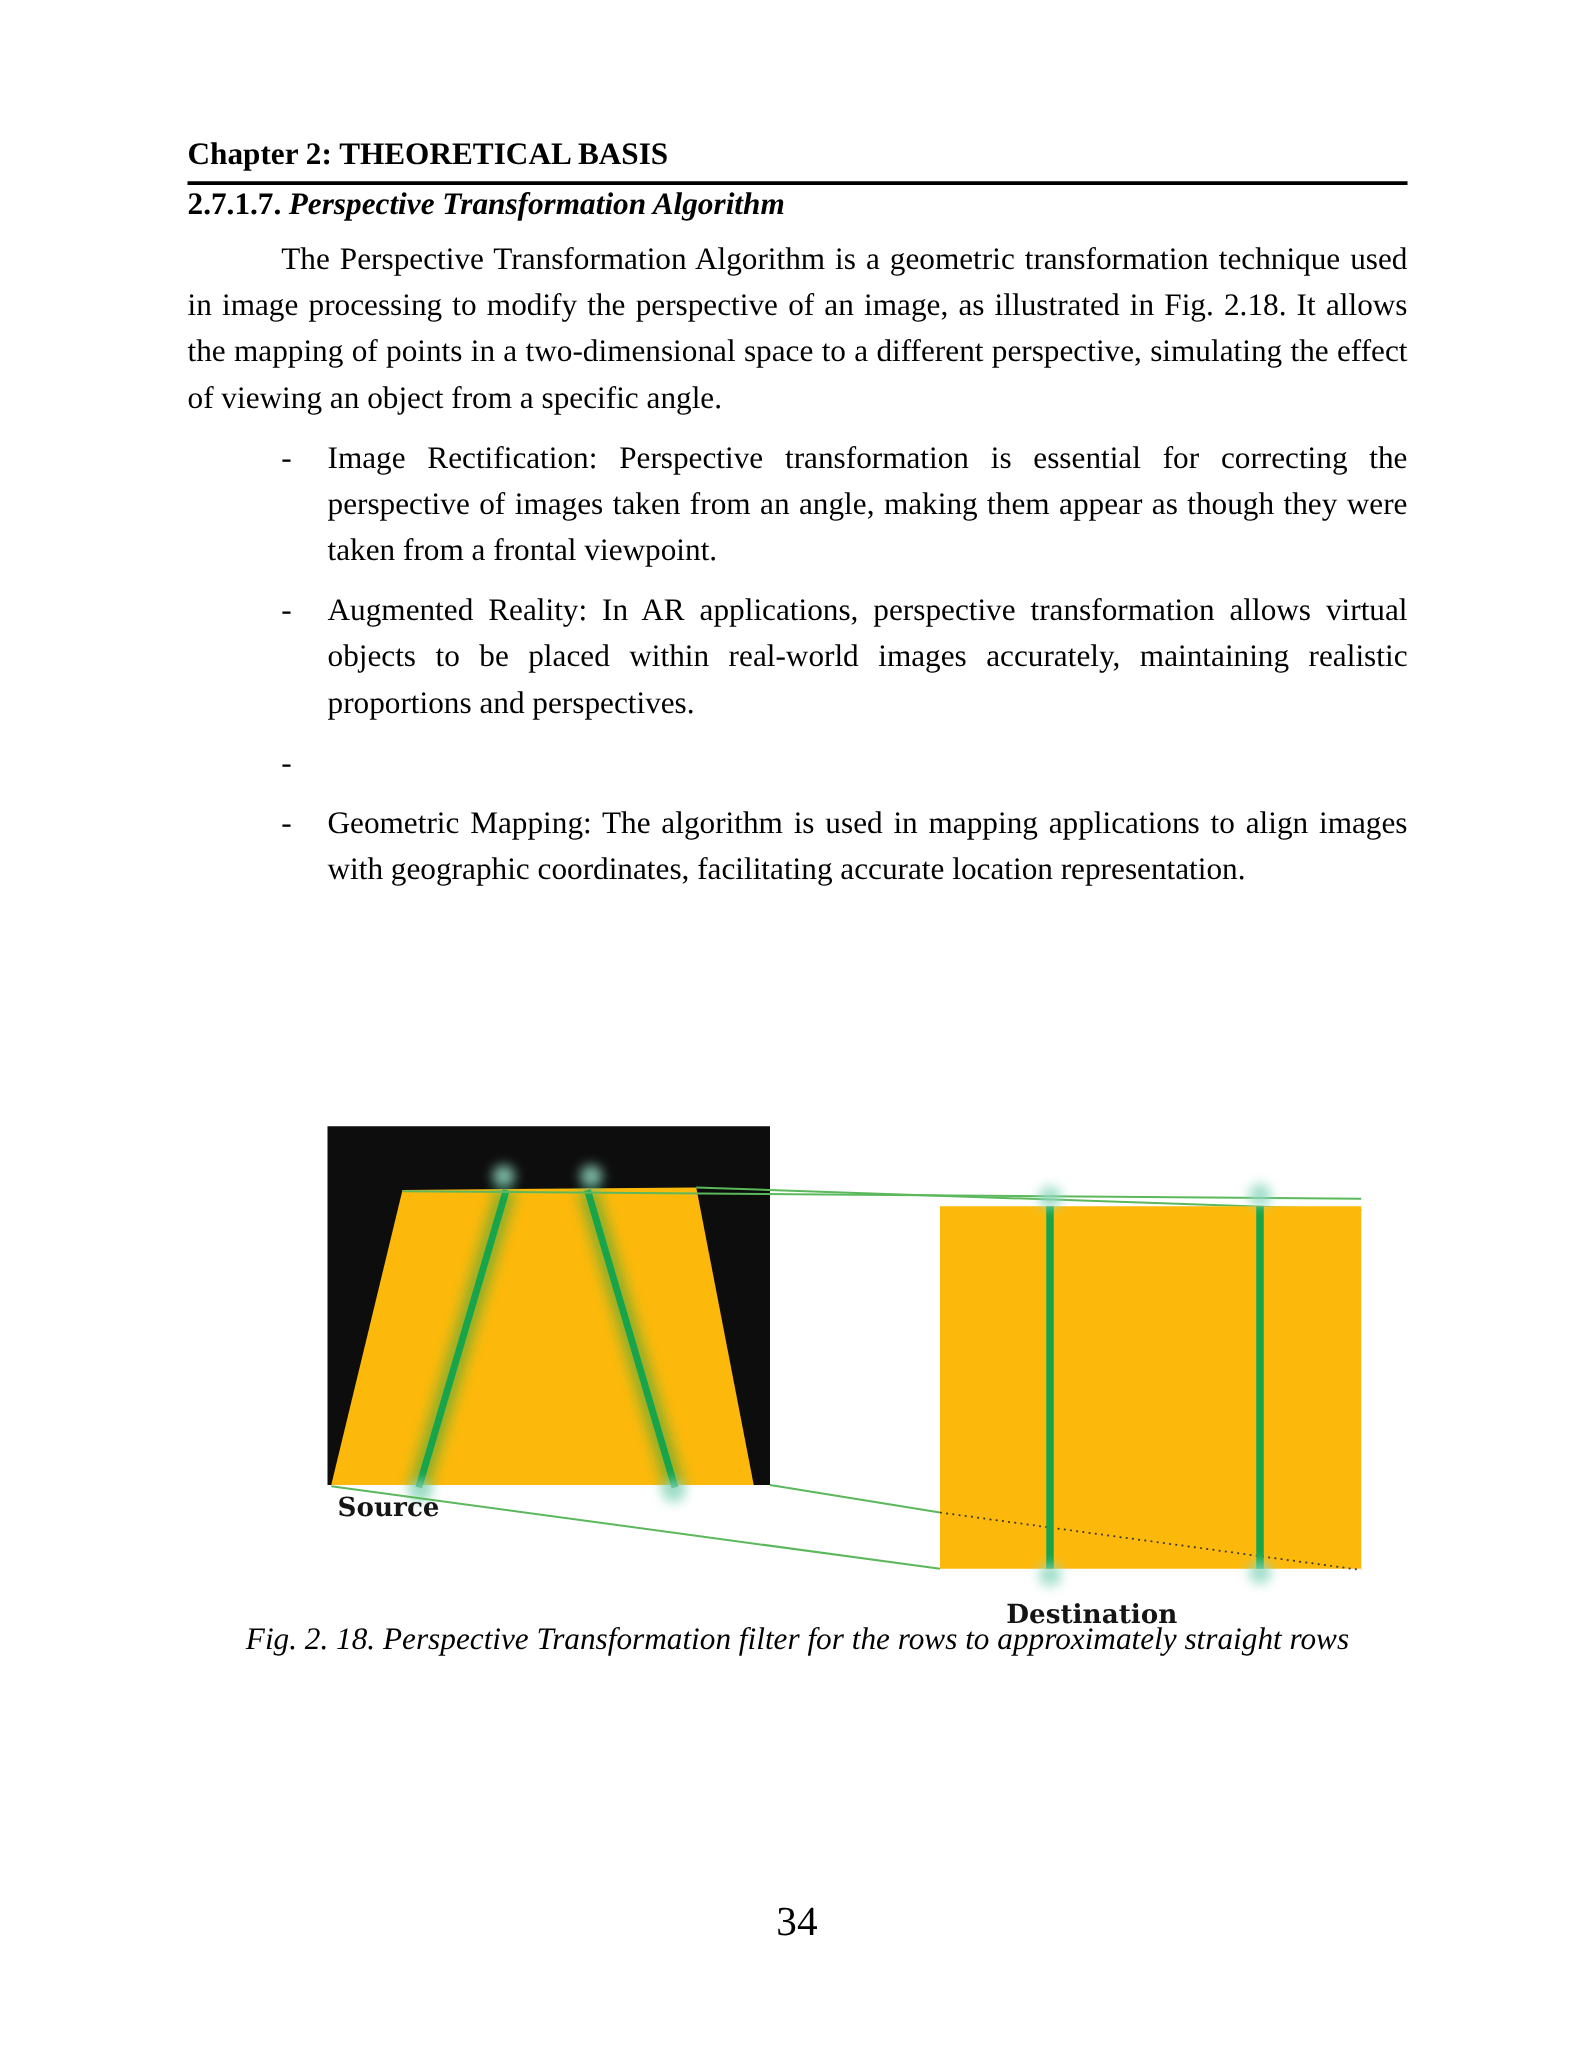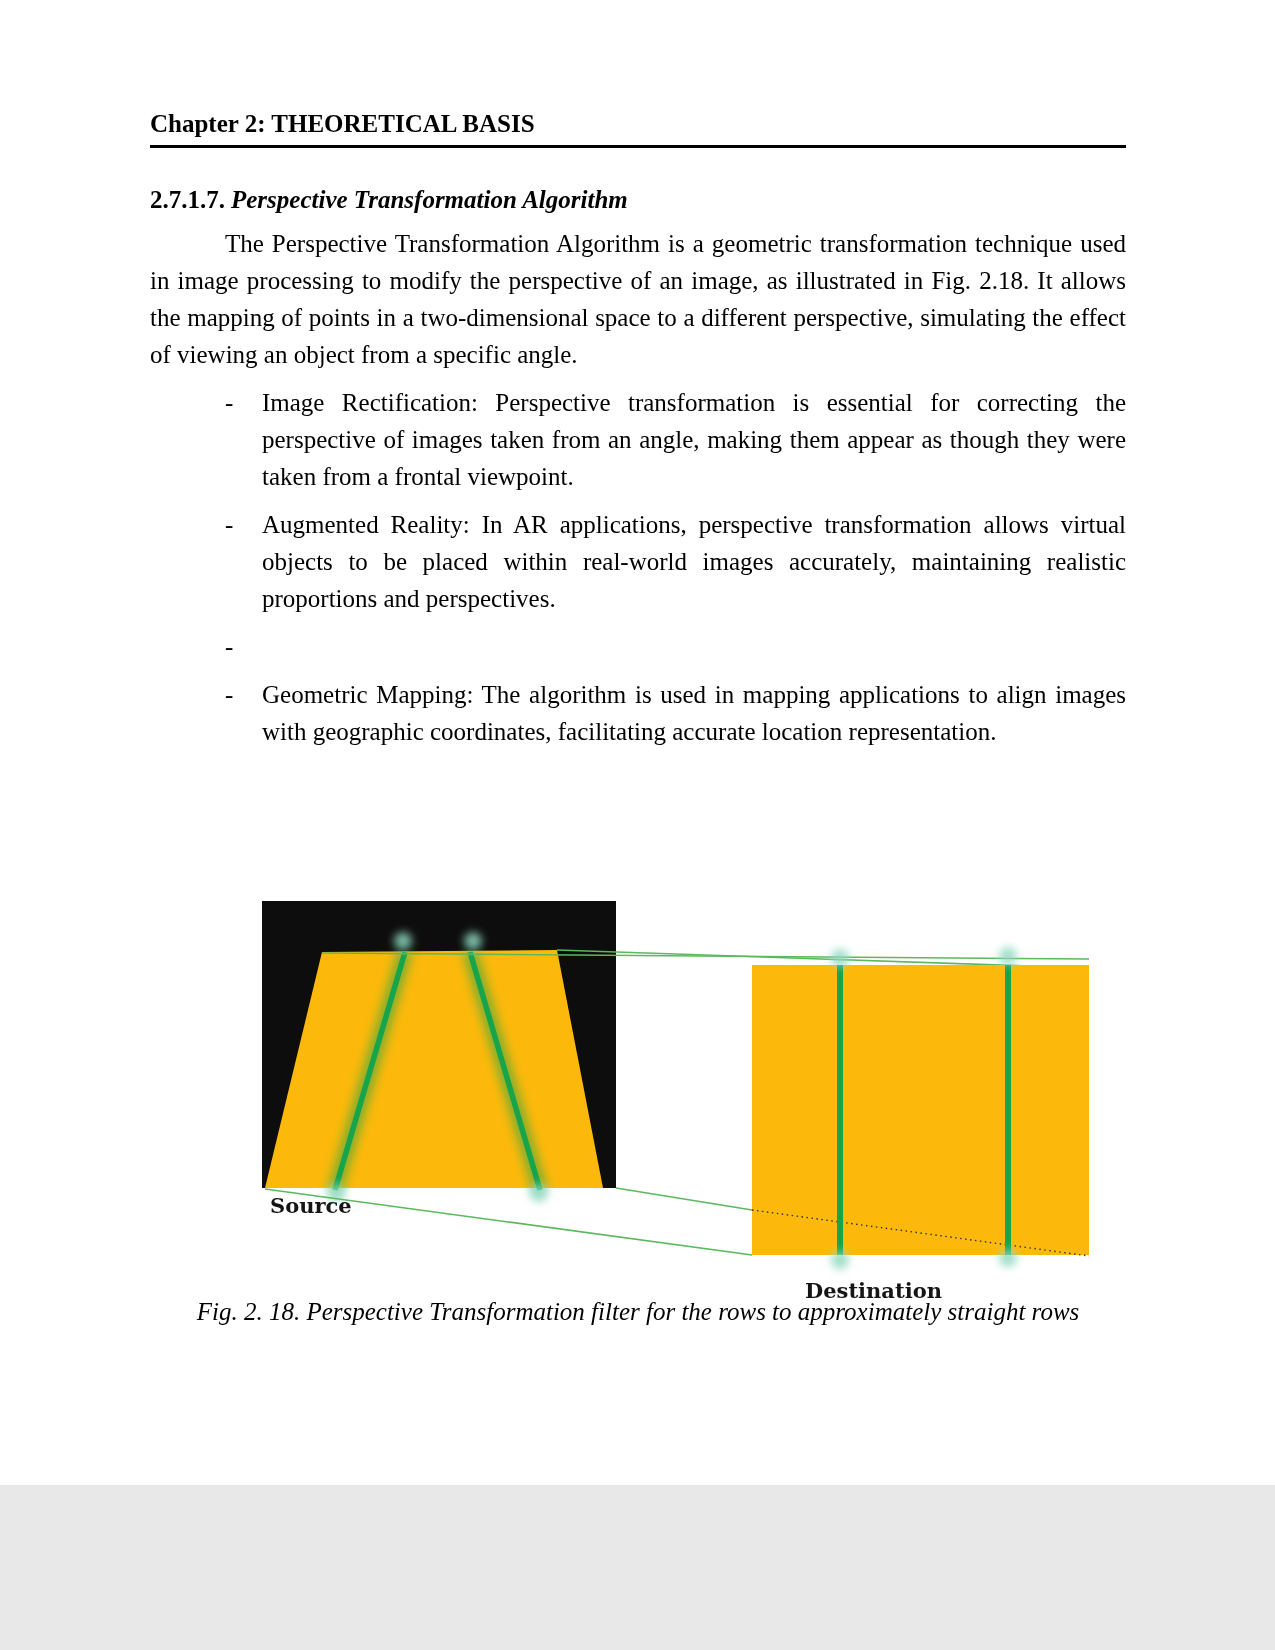--- a/index.html
+++ b/index.html
@@ -1,39 +1,38 @@
 <!DOCTYPE html>
 <html><head>
 <meta charset="utf-8">
 <style>
   html,body { margin:0; padding:0; background:#e8e8e8; }
   .page {
     position:relative;
-    width:1275px; height:1485px;
+    width:1275px; height:1650px;
     margin:0 auto;
     background:#ffffff;
     font-family:"Liberation Serif", serif;
     font-size:25px;
     color:#000;
     overflow:hidden;
   }
   .content {
     position:absolute;
     left:150px; top:108px;
     width:976px;
   }
   .chapter-header {
     font-weight:bold;
     font-size:25px;
     line-height:32px;
     border-bottom:3px solid #000;
     padding-bottom:5px;
   }
   .section-heading {
-    margin-top:36px;
     font-size:25px;
     line-height:32px;
     font-weight:bold;
   }
   .section-heading .num { font-style:normal; }
   .section-heading .ttl { font-style:italic; margin-left:6px; }
   .sub-label {
     margin-top:16px;
     padding-left:75px;
     font-style:italic;

